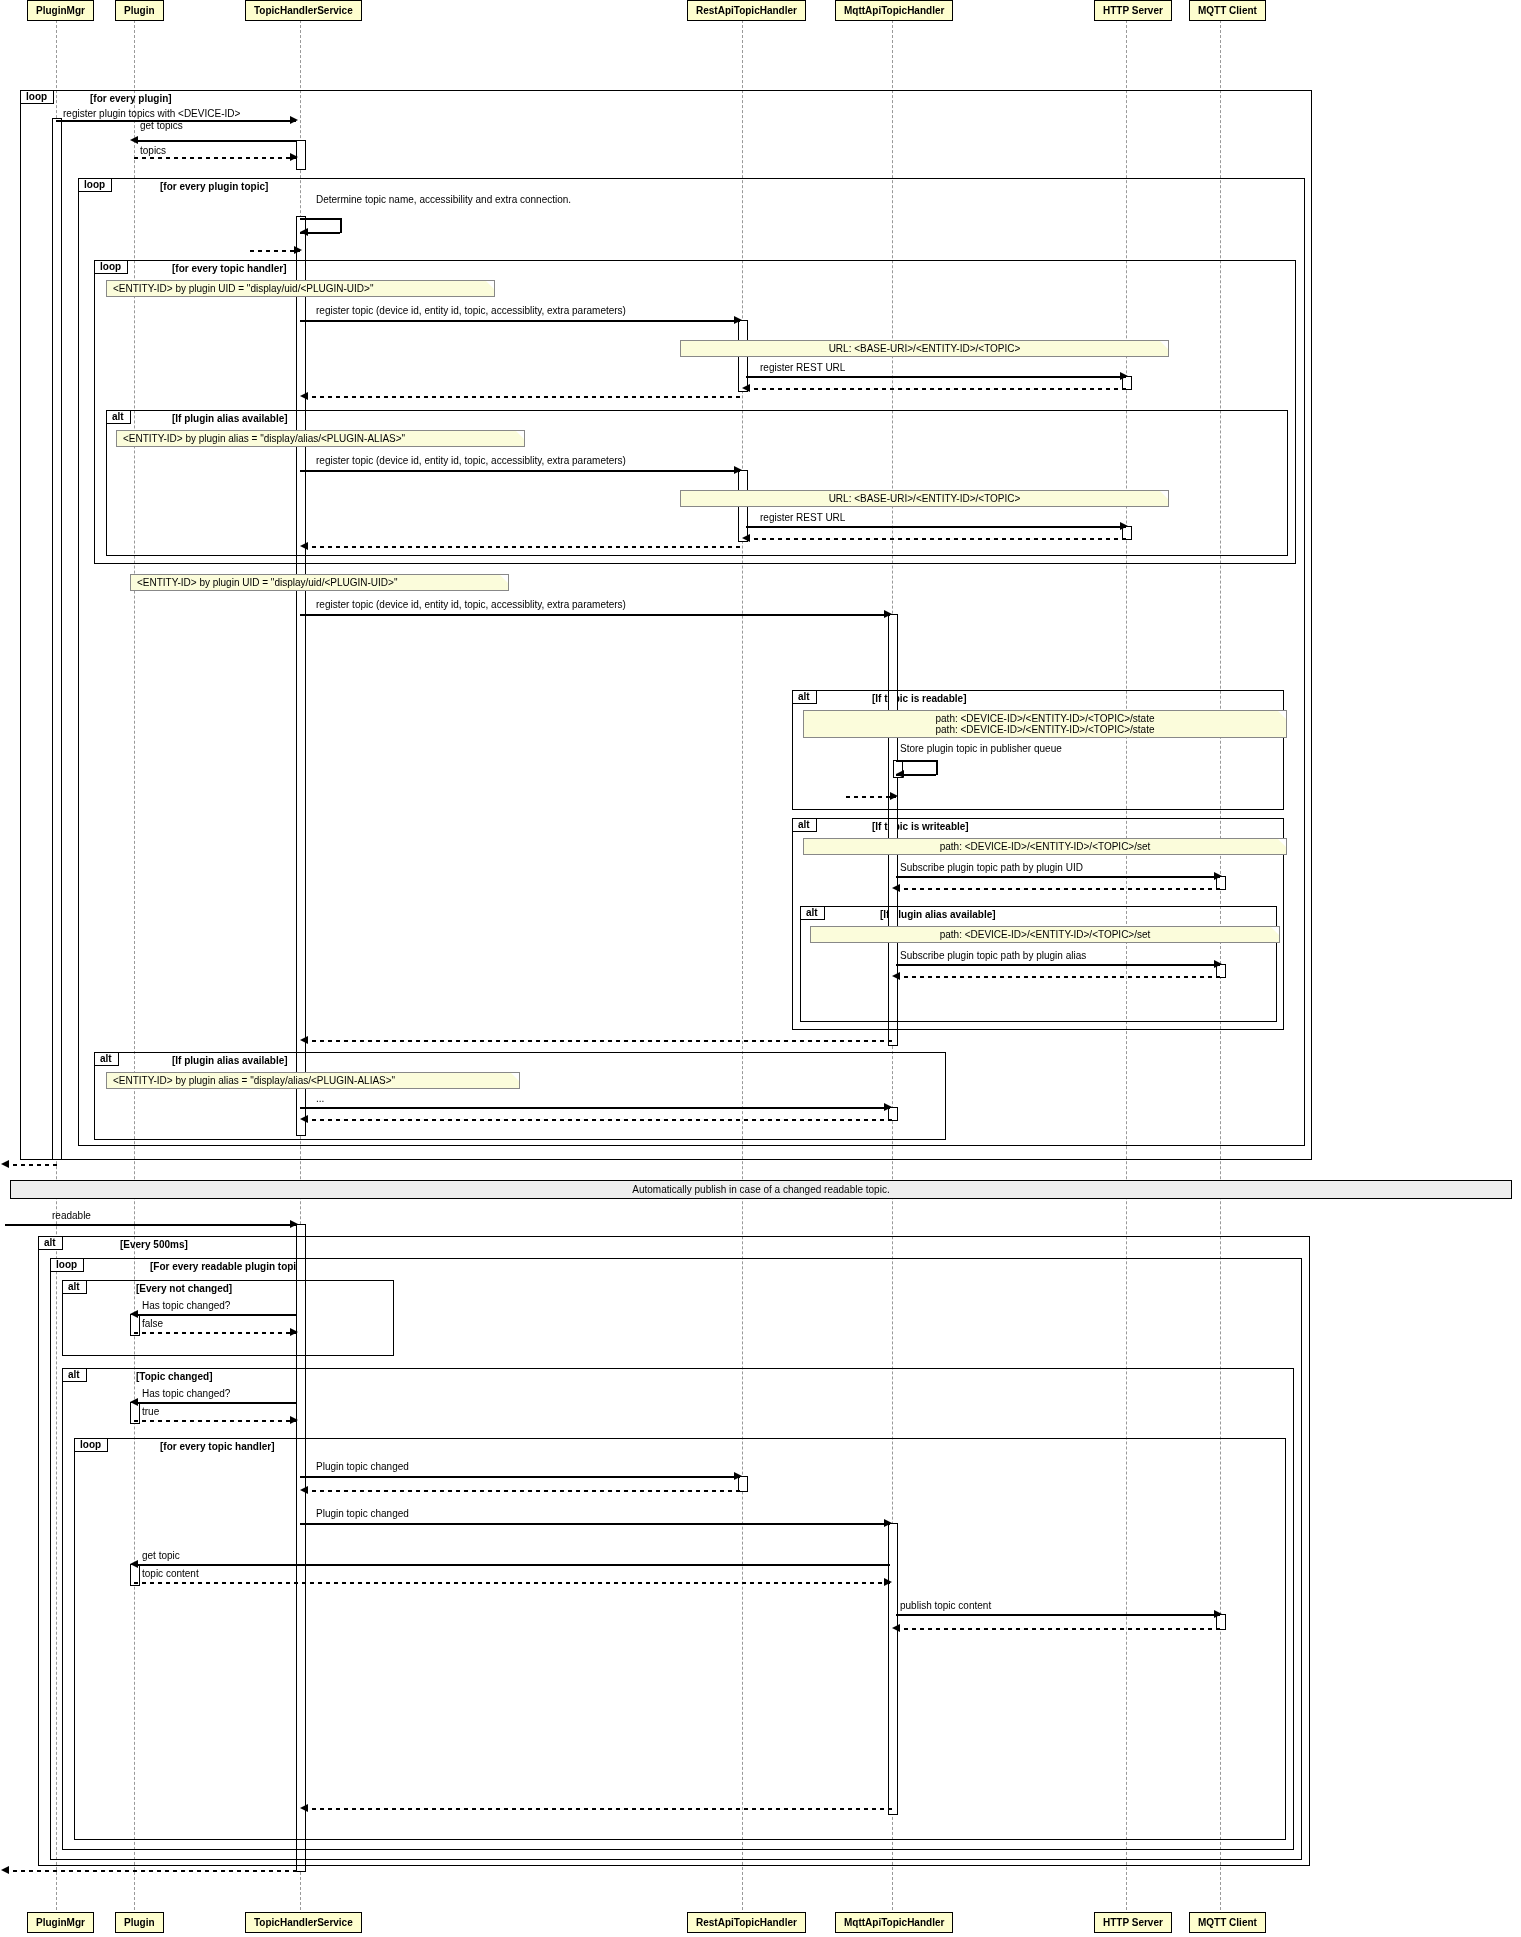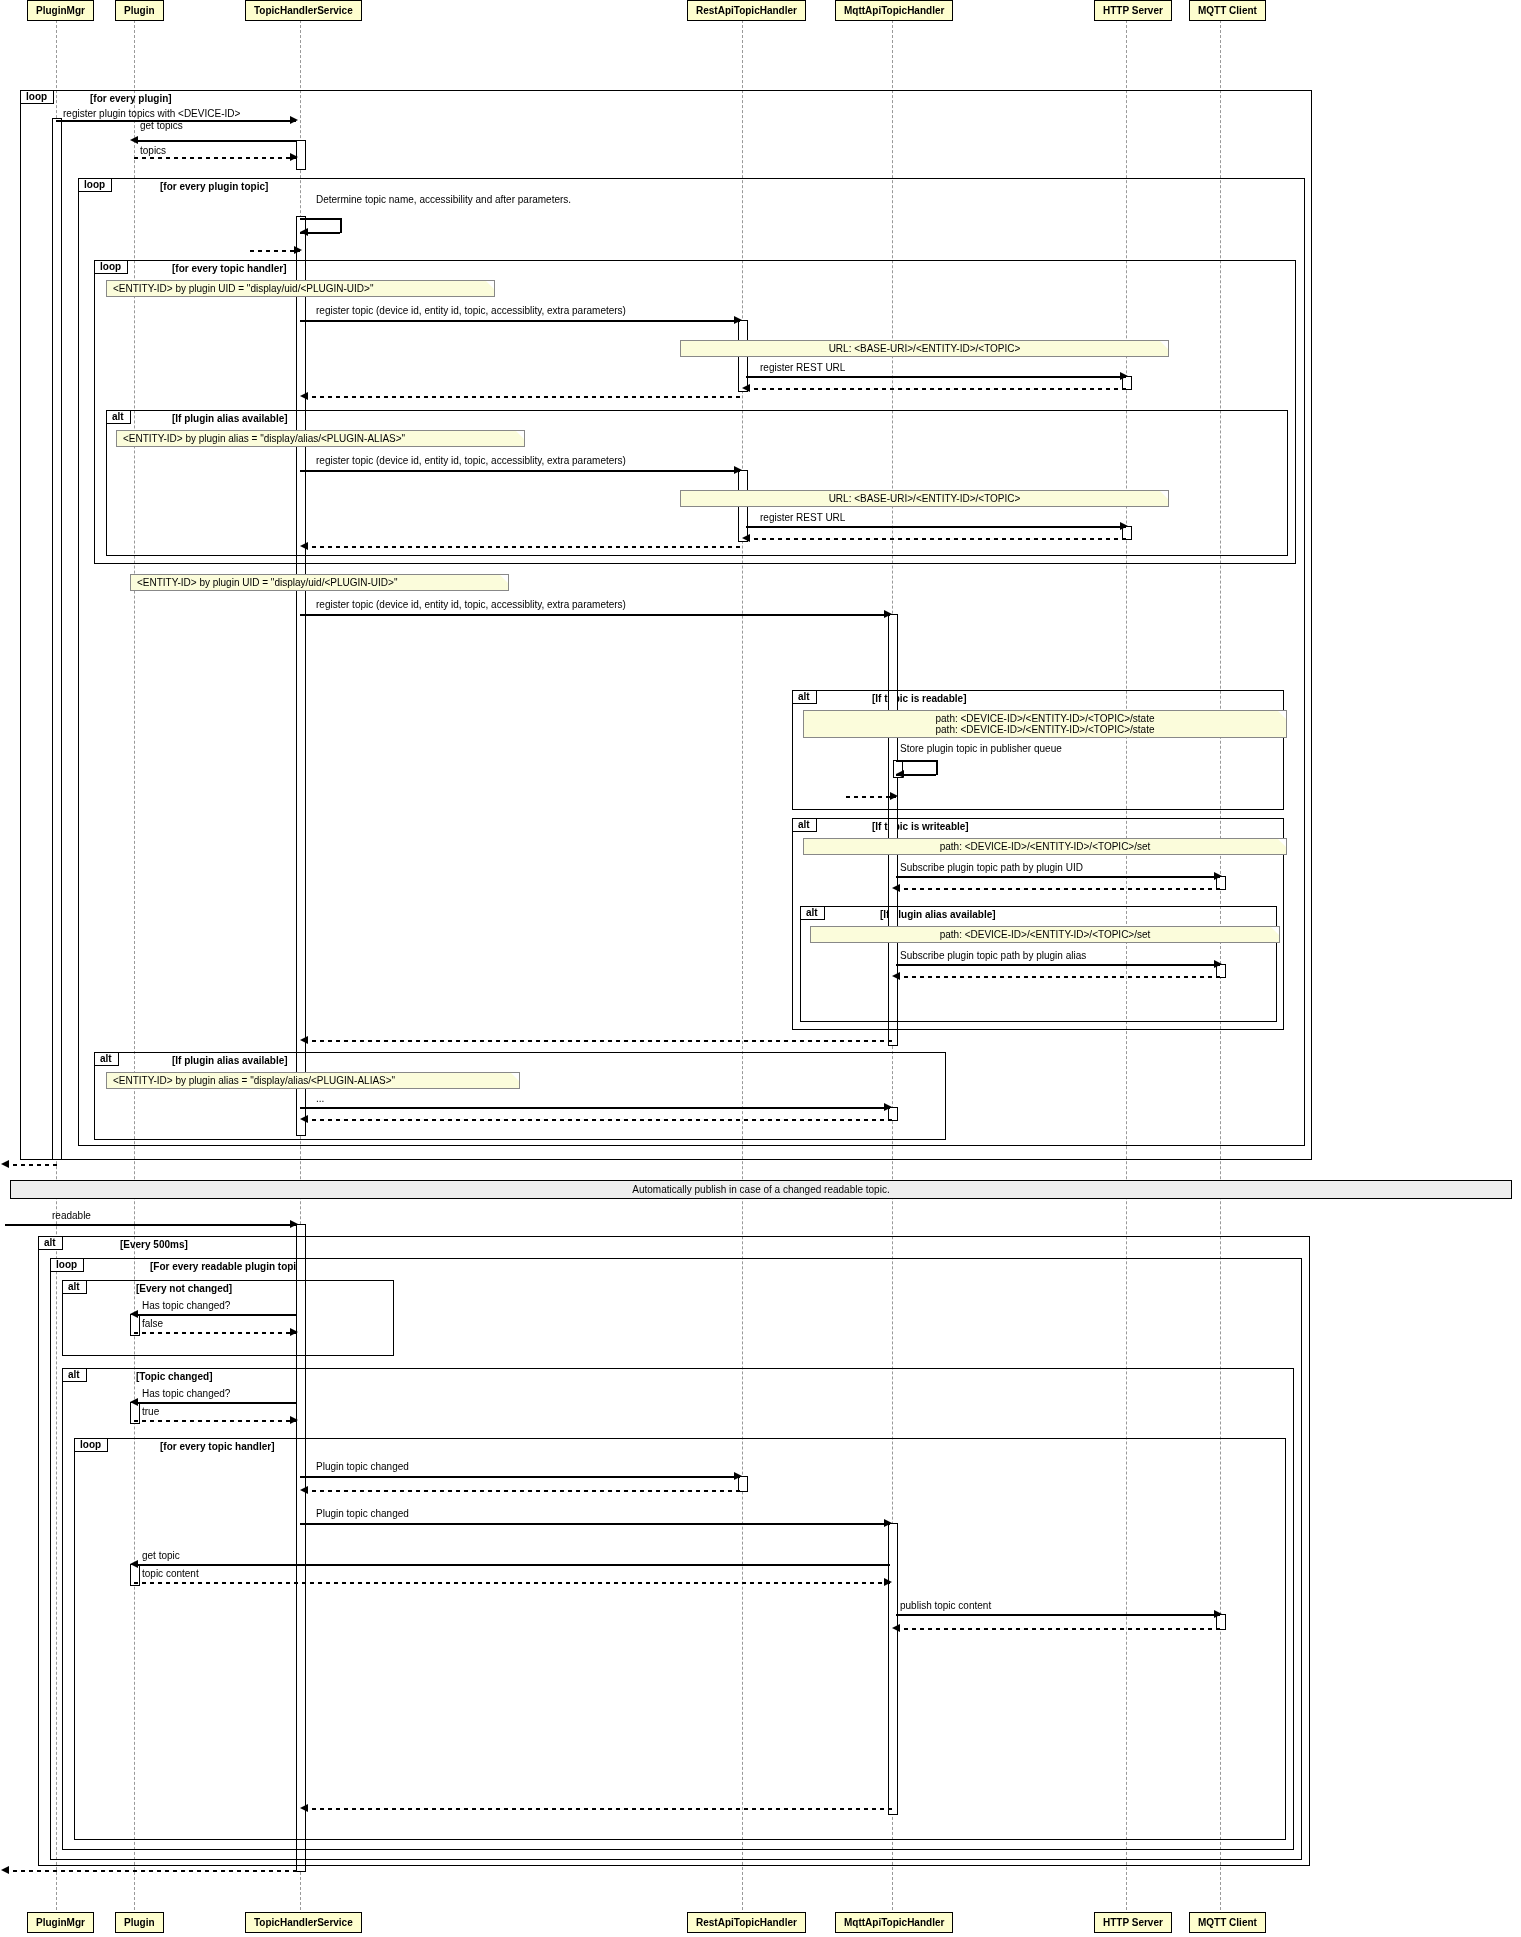--- a/index.html
+++ b/index.html
@@ -66,21 +66,21 @@
 <div class="line" style="left:134px;top:140px;width:162px"></div>
     <div class="ar l" style="left:130px;top:136px"></div>
 <div class="msg" style="left:140px;top:145px">topics</div>
 <div class="line d" style="left:134px;top:157px;width:162px"></div>
     <div class="ar r" style="left:290px;top:153px"></div>
 
 <div class="frag" style="left:78px;top:178px;width:1225px;height:966px"></div>
 <div class="flbl" style="left:78px;top:178px">loop</div>
 <div class="ftxt" style="left:160px;top:181px">[for every plugin topic]</div>
 
-<div class="msg" style="left:316px;top:194px">Determine topic name, accessibility and after parameters.</div>
+<div class="msg" style="left:316px;top:194px">Determine topic name, accessibility and extra connection.</div>
 <div class="line" style="left:300px;top:218px;width:40px"></div>
 <div class="line" style="left:340px;top:218px;width:1.5px;height:15px"></div>
 <div class="line" style="left:300px;top:232px;width:40px"></div>
     <div class="ar l" style="left:300px;top:228px"></div>
 <div class="line d" style="left:250px;top:250px;width:50px"></div>
     <div class="ar r" style="left:294px;top:246px"></div>
 
 <div class="frag" style="left:94px;top:260px;width:1200px;height:302px"></div>
 <div class="flbl" style="left:94px;top:260px">loop</div>
 <div class="ftxt" style="left:172px;top:263px">[for every topic handler]</div>

